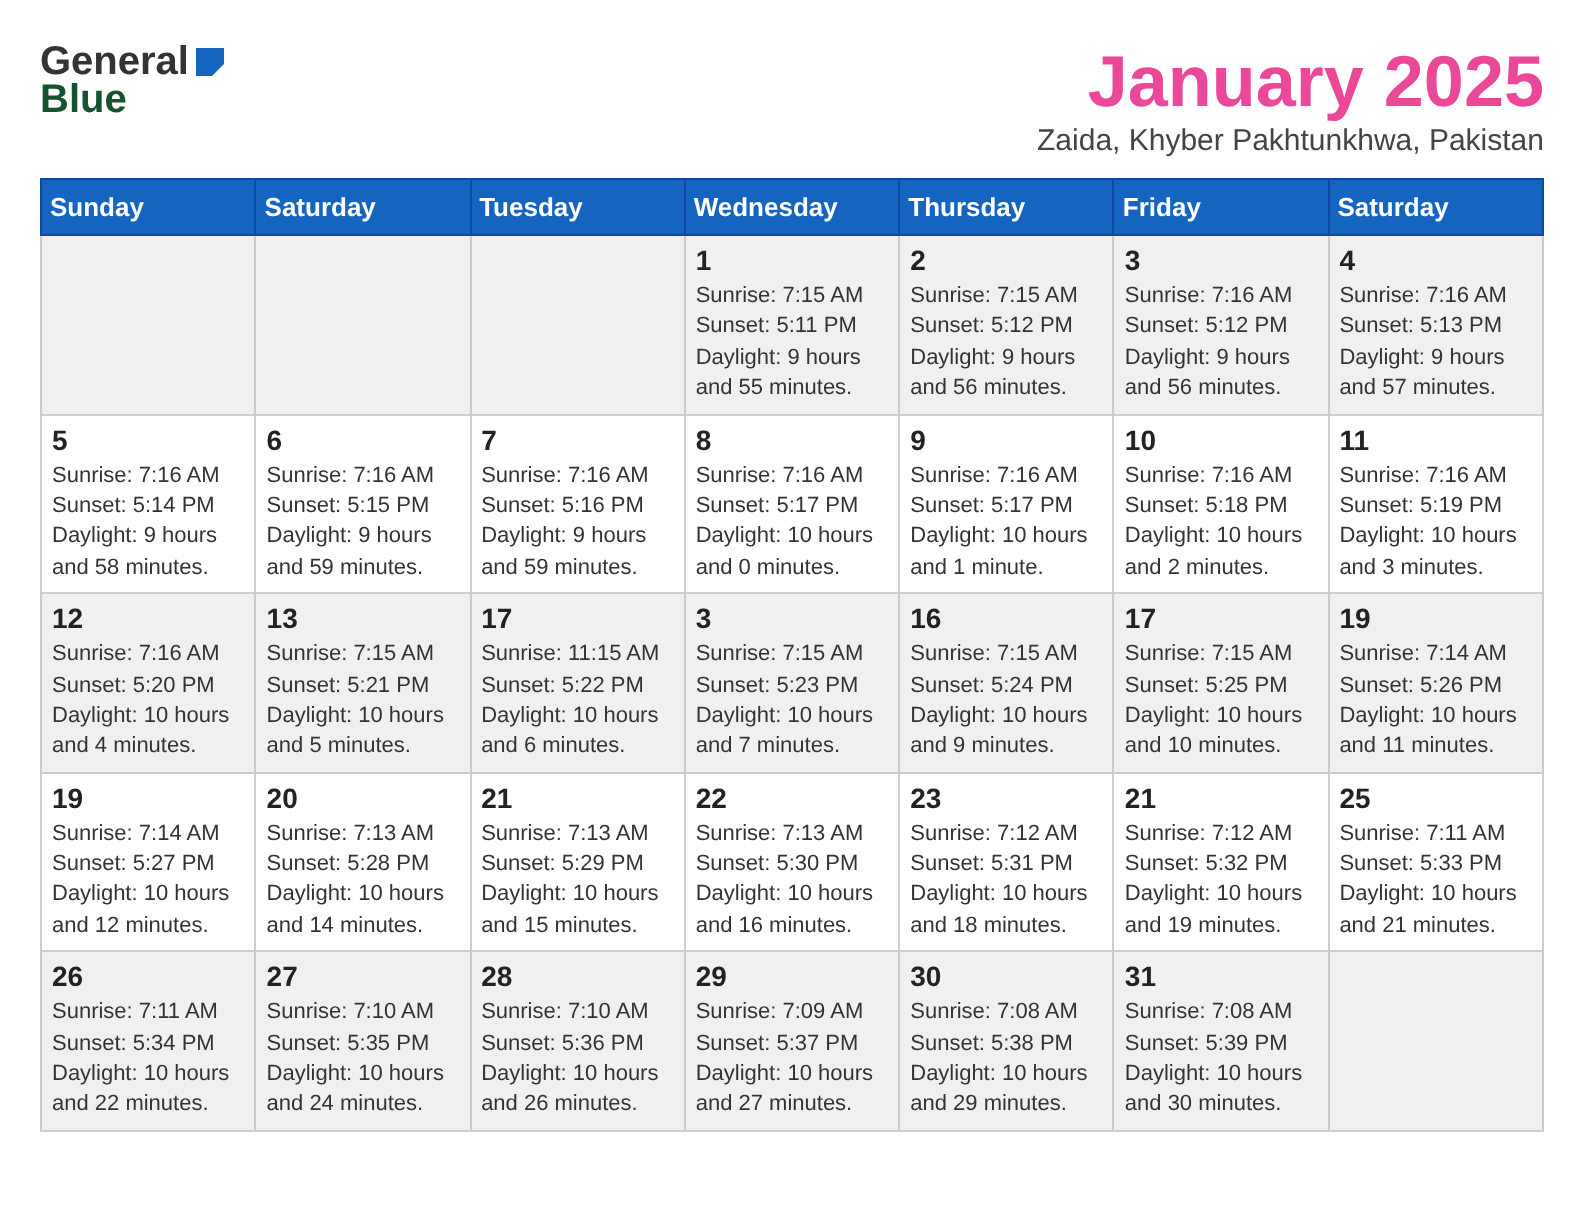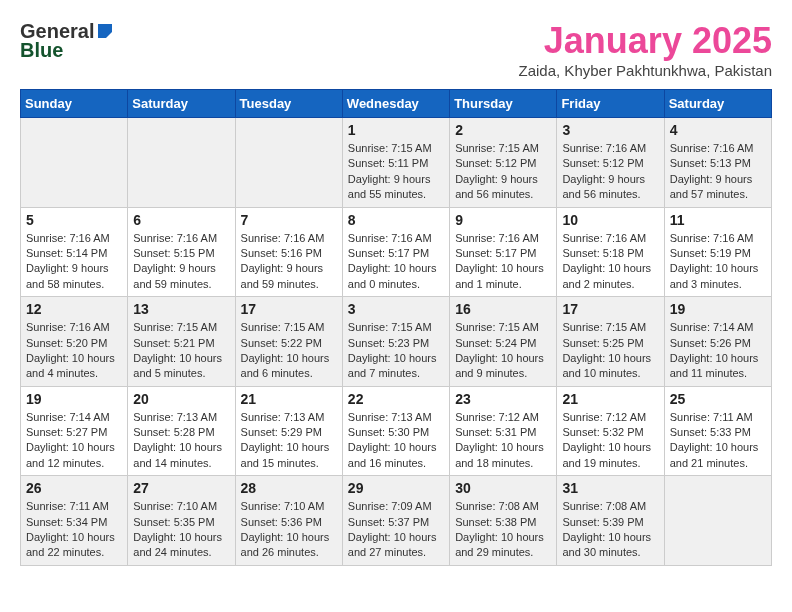--- a/index.html
+++ b/index.html
@@ -194,21 +194,21 @@
 Daylight: 10 hours and 4 minutes.</div>
         </td>
         <td>
           <div class="cell-day">13</div>
           <div class="cell-info">Sunrise: 7:15 AM
 Sunset: 5:21 PM
 Daylight: 10 hours and 5 minutes.</div>
         </td>
         <td>
           <div class="cell-day">17</div>
-          <div class="cell-info">Sunrise: 7:15 AM
+          <div class="cell-info">Sunrise: 11:15 AM
 Sunset: 5:22 PM
 Daylight: 10 hours and 6 minutes.</div>
         </td>
         <td>
           <div class="cell-day">3</div>
           <div class="cell-info">Sunrise: 7:15 AM
 Sunset: 5:23 PM
 Daylight: 10 hours and 7 minutes.</div>
         </td>
         <td>

